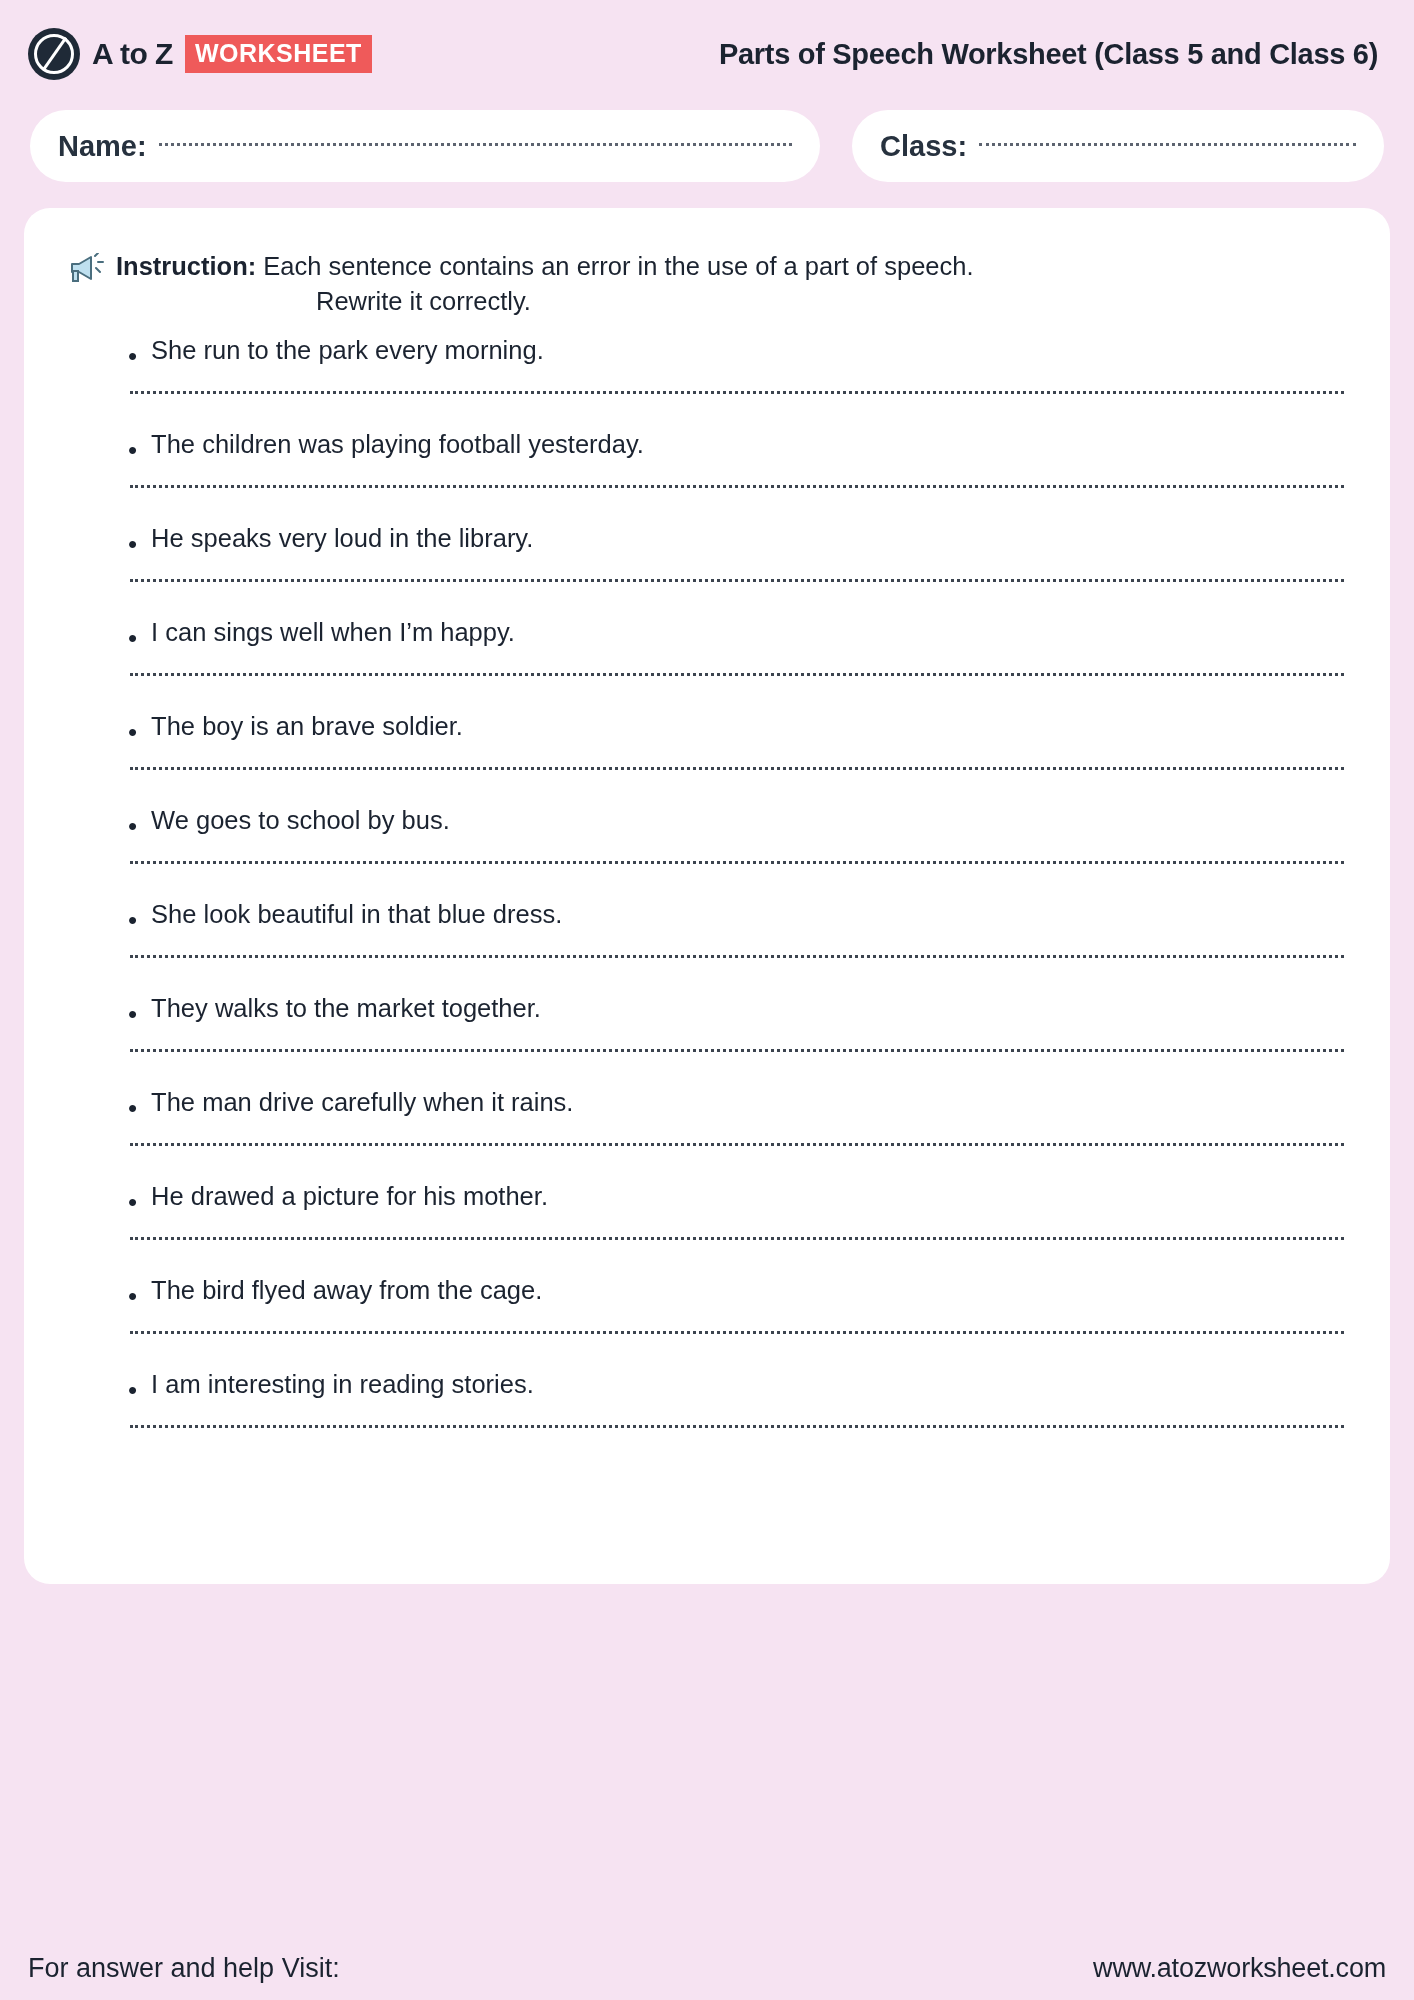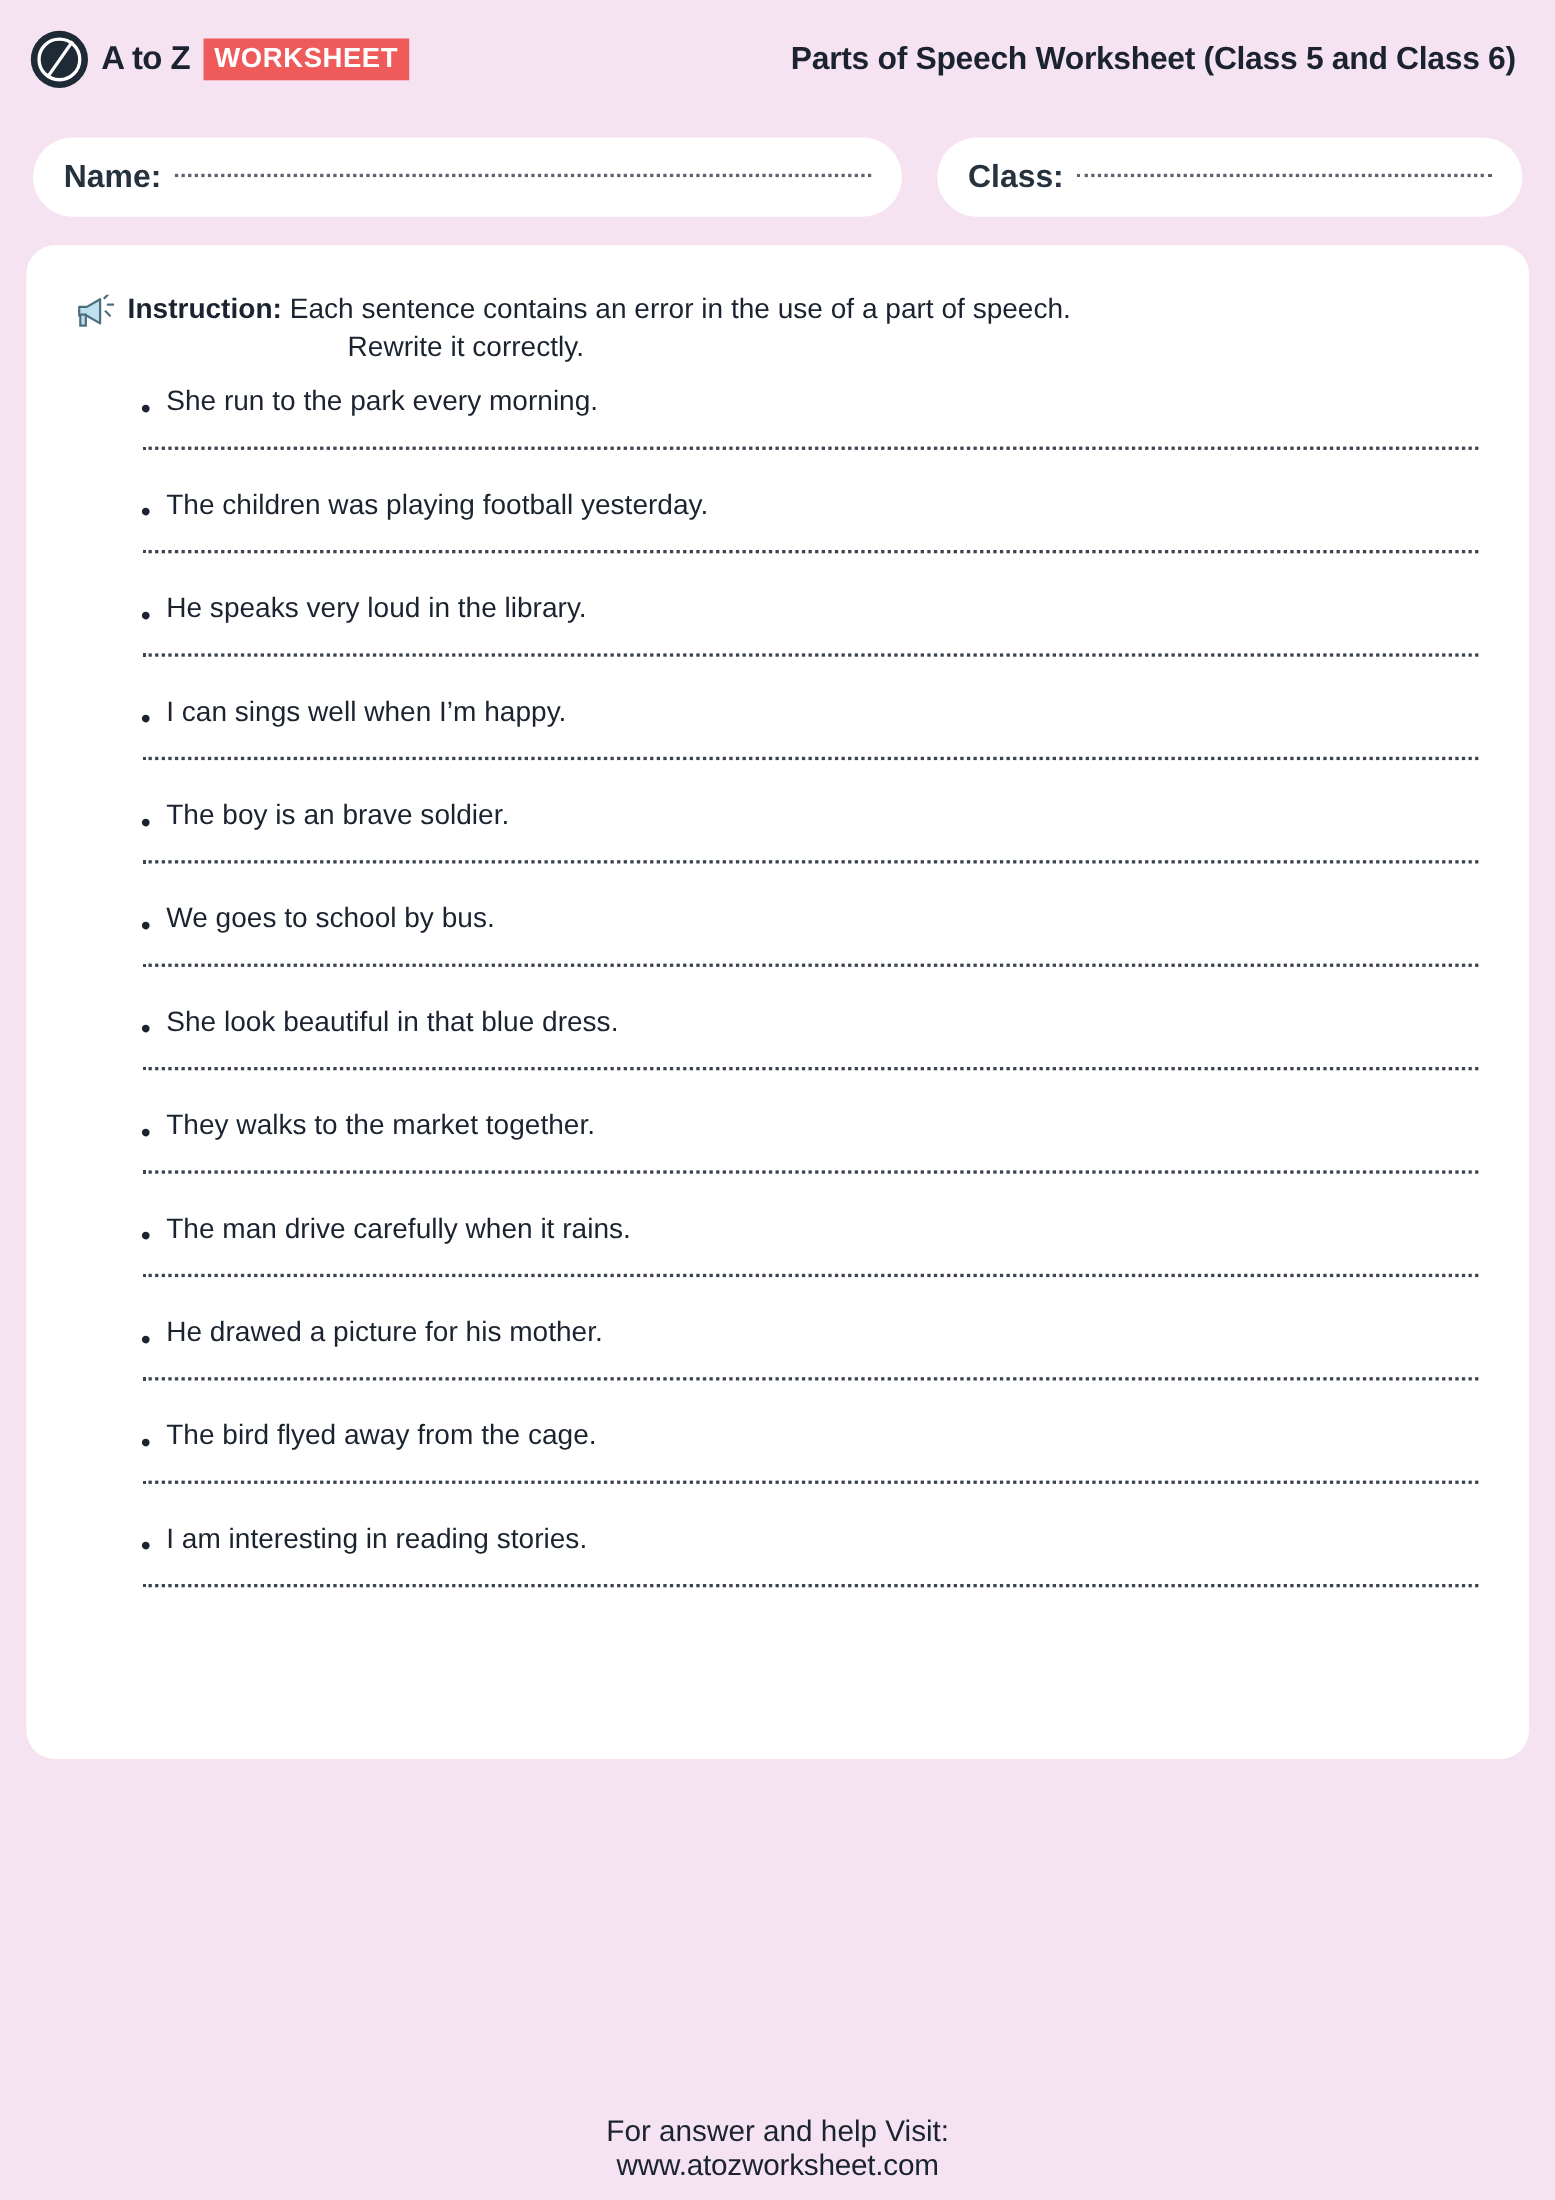--- a/index.html
+++ b/index.html
@@ -76,21 +76,20 @@
     padding: 0 30px;
     margin-top: 2px;
   }
   .field-box {
     background: #ffffff;
     border-radius: 40px;
     height: 72px;
     display: flex;
     align-items: center;
     padding: 0 28px;
-    margin-top: 15px;
   }
   .field-box.name { flex: 0 0 790px; }
   .field-box.klass { flex: 1; }
   .field-label {
     font-size: 29px;
     font-weight: bold;
     color: #27323f;
     margin-right: 12px;
     white-space: nowrap;
   }
@@ -165,21 +164,20 @@
 
   
   .footer {
     position: absolute;
     left: 0; right: 0;
     bottom: 16px;
     display: flex;
     justify-content: space-between;
     align-items: center;
     padding: 0 28px;
-    flex-direction: column;
   }
   .footer-left, .footer-right {
     font-size: 27px;
     color: #1b2330;
   }
   .footer-right { letter-spacing: -0.2px; }
 </style>
 </head>
 <body>
 

